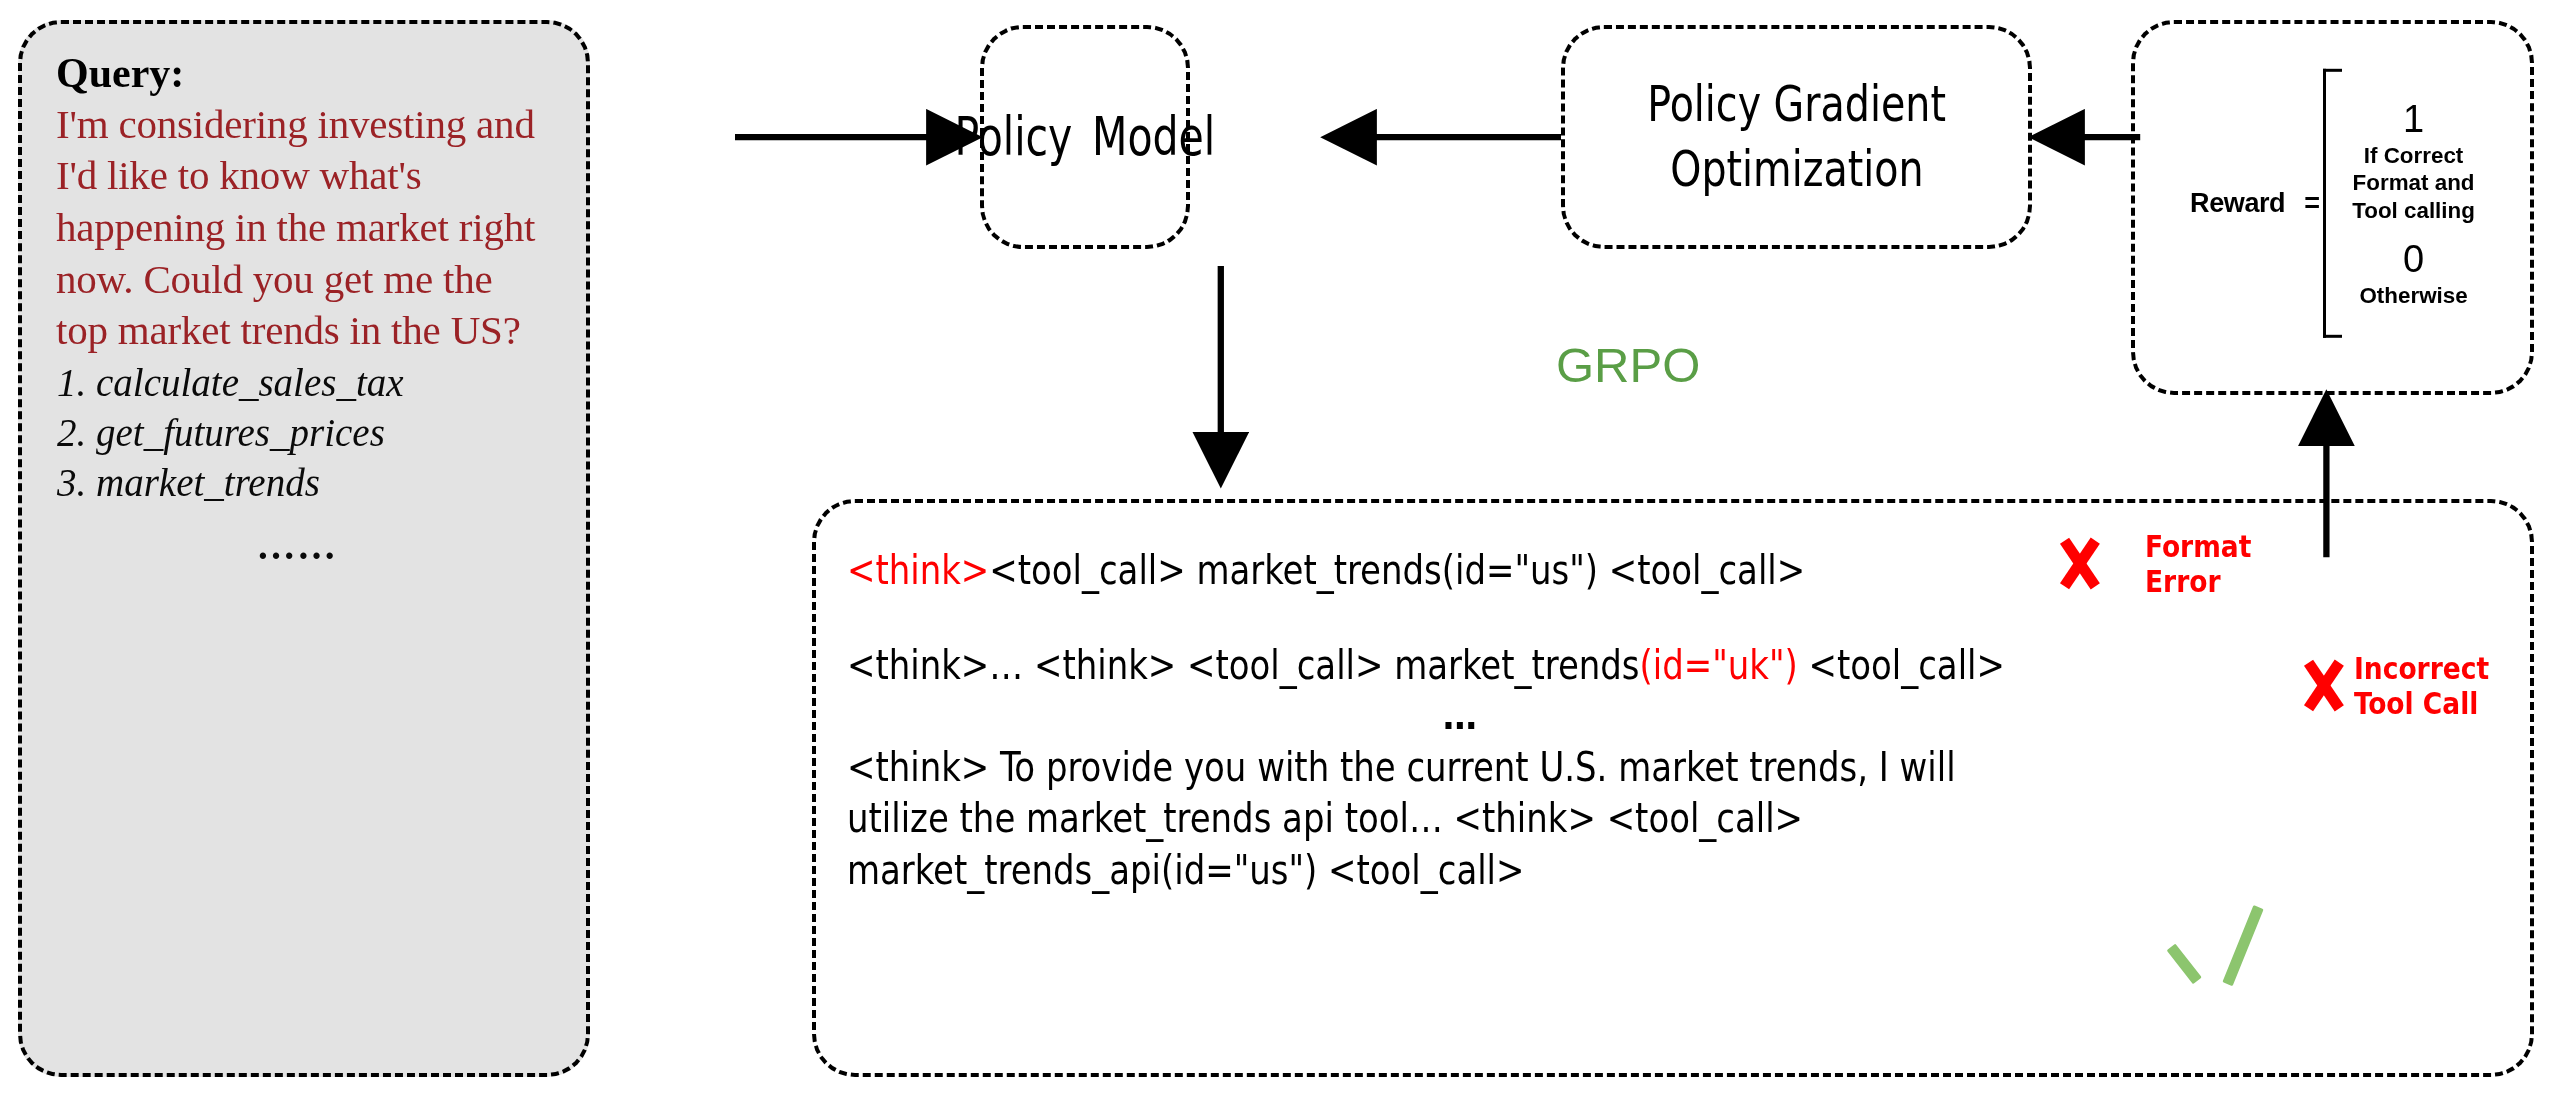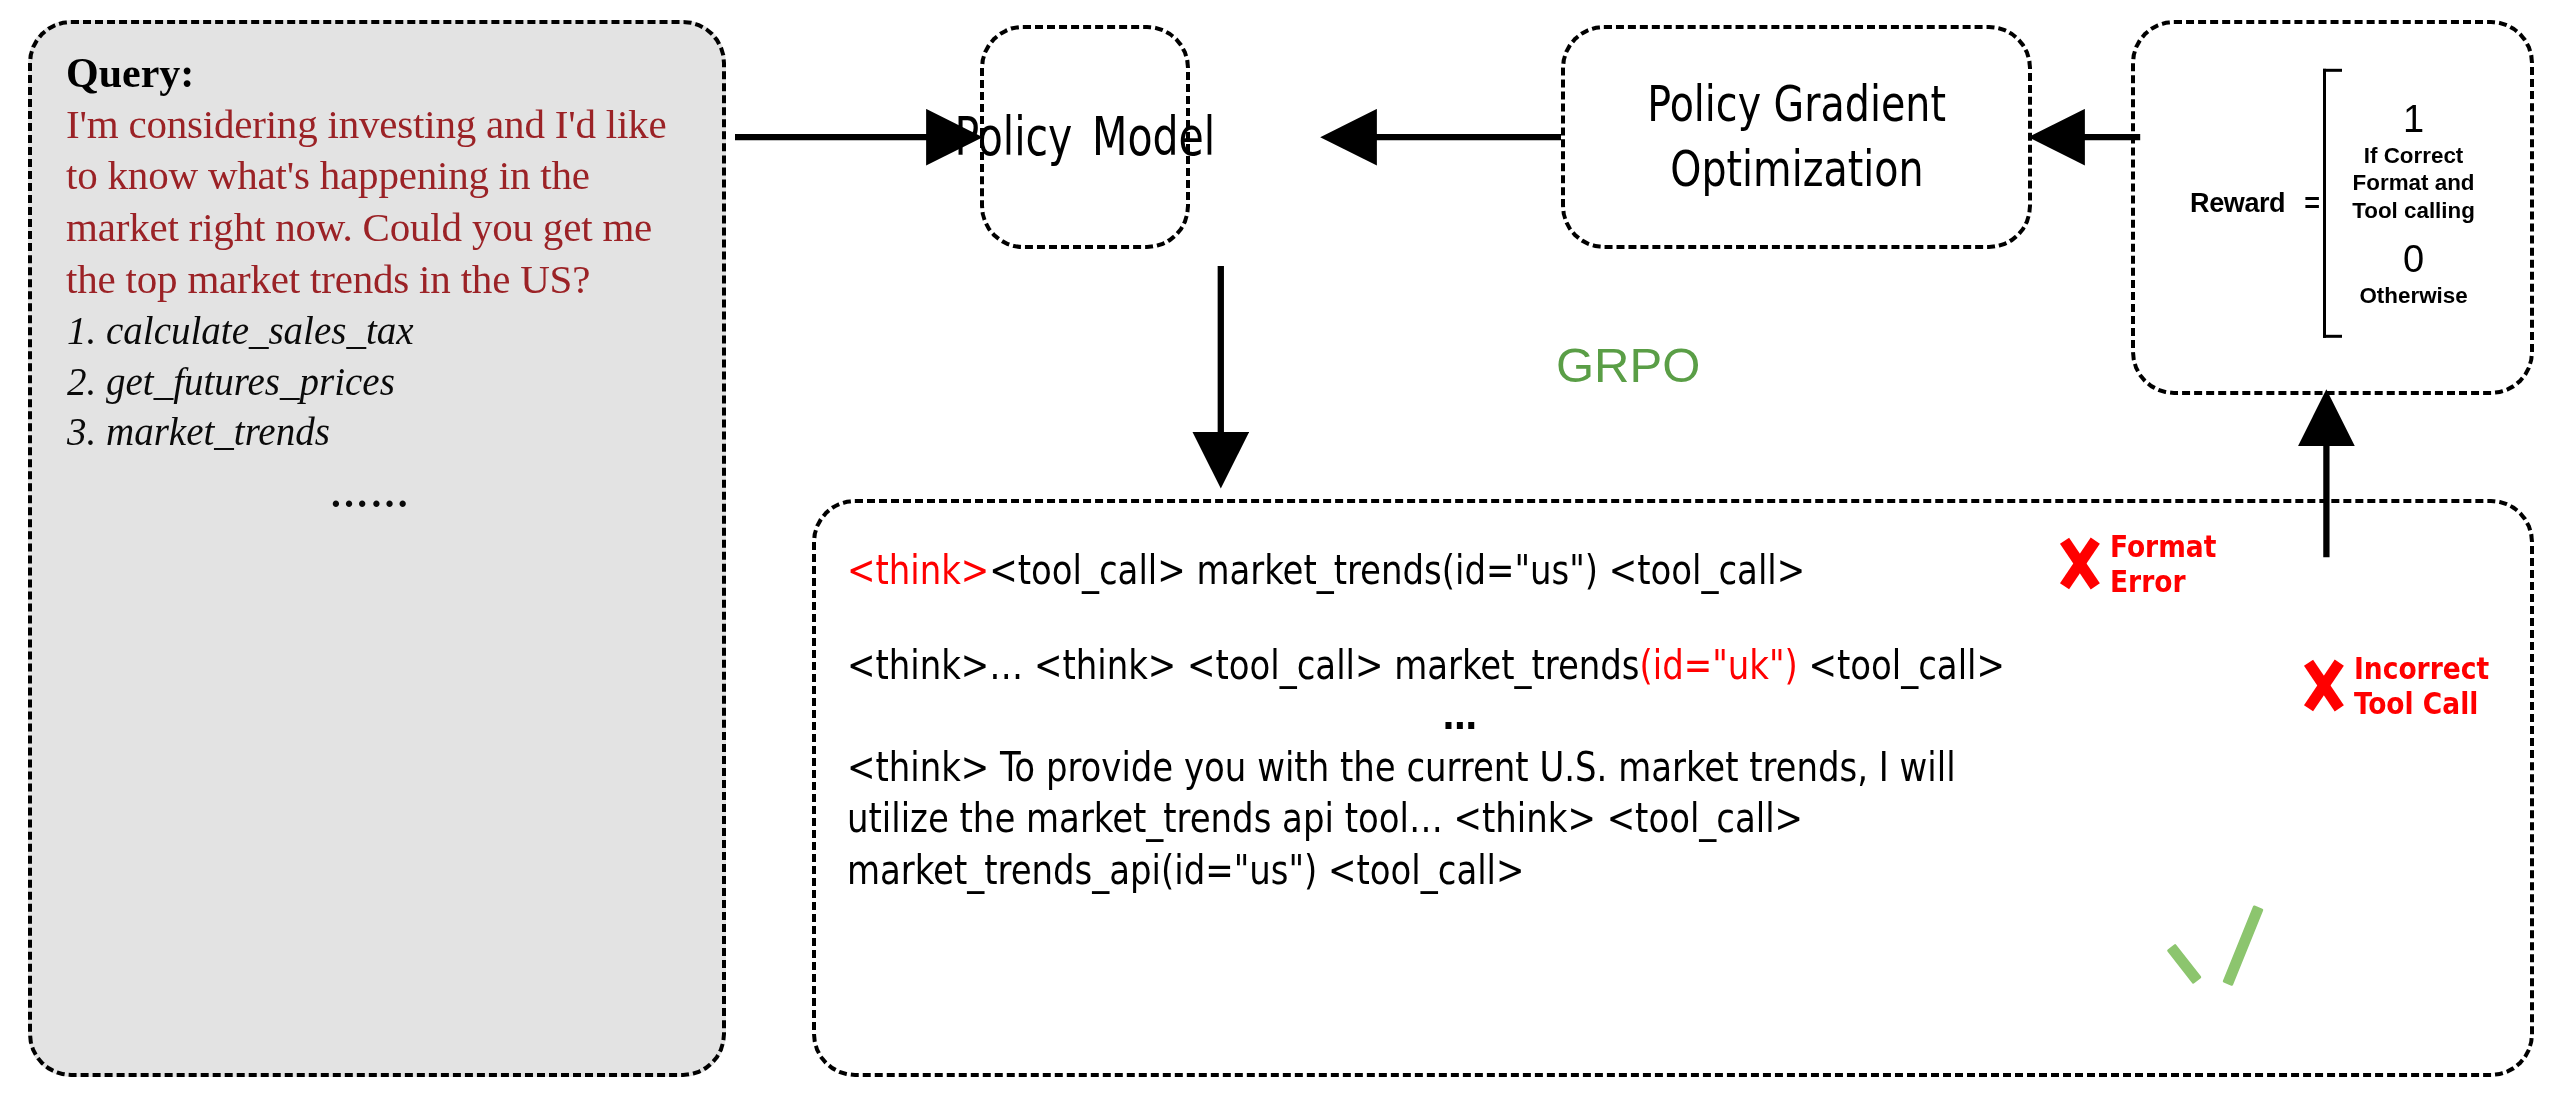--- a/index.html
+++ b/index.html
@@ -22,23 +22,23 @@
   .dbox {
     position: absolute;
     box-sizing: border-box;
     border: 4.9px dashed #000000;
     border-radius: 43px;
     background: transparent;
   }
 
   
   #query-panel {
-    left: 28px;
+    left: 18px;
     top: 19.6px;
-    width: 698px;
+    width: 572px;
     height: 1057px;
     background: #e3e3e3;
     padding: 27px 48px 0 34px;
   }
   .serif {
     font-family: "Liberation Serif", "DejaVu Serif", serif;
   }
   #query-heading {
     font-size: 42px;
     font-weight: bold;
@@ -239,21 +239,21 @@
   .mark-label {
     font-size: 31px;
     font-weight: bold;
     color: #FF0000;
     line-height: 1.12;
     white-space: nowrap;
     margin-left: 4.2px;
     transform: scaleX(0.95);
     transform-origin: left center;
   }
-  #format-error-mark { left: 2054px; top: 529px; }
+  #format-error-mark { left: 2054px; top: 529px; gap: 35px; }
   #incorrect-tool-mark { left: 2298px; top: 651px; }
 
   .checkmark {
     position: absolute;
     left: 2177px;
     top: 910px;
     width: 83px;
     height: 84px;
   }
   .checkmark::before, .checkmark::after {

